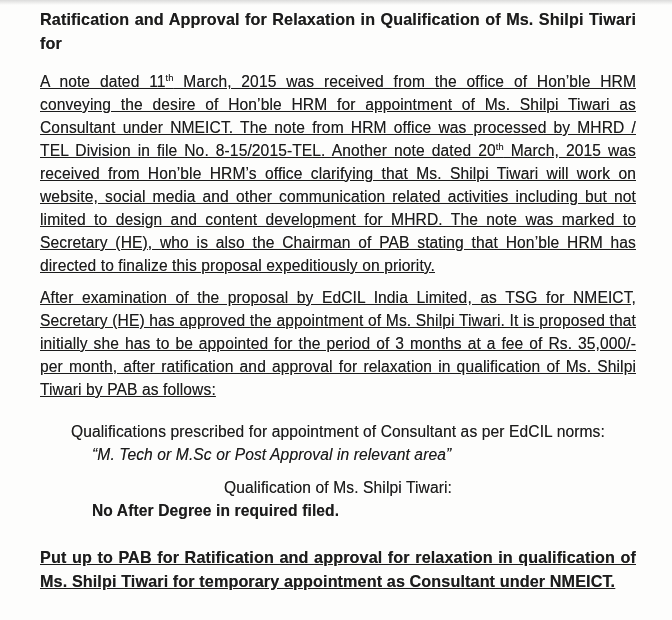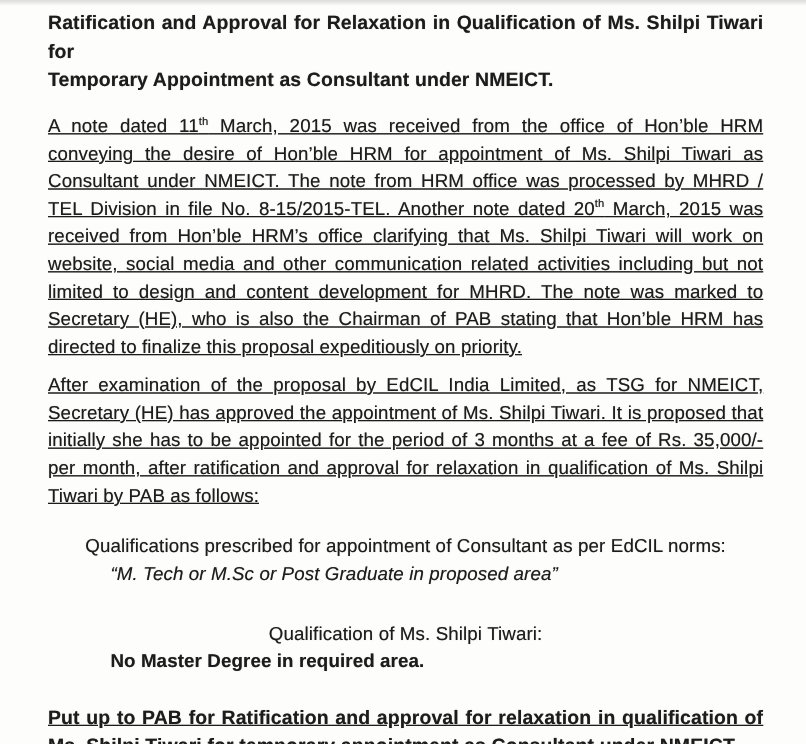--- a/index.html
+++ b/index.html
@@ -44,21 +44,21 @@
     text-align-last: justify;
   }
   .para {
     text-align: justify;
     margin: 0;
     text-decoration: underline;
   }
   .p1 { margin-top: 15px; }
   .p2 { margin-top: 9px; }
   .q-block-1 { margin-top: 19px; }
-  .q-block-2 { margin-top: 27px; }
+  .q-block-2 { margin-top: 10px; }
   .q-label { text-align: center; }
   .q-quote {
     padding-left: 52px;
   }
   .q-quote.italic { font-style: italic; }
   .q-quote.bold { font-weight: bold; }
   .closing {
     margin-top: 23px;
     font-weight: bold;
     font-size: 16.2px;
@@ -73,32 +73,31 @@
 </style>
 </head>
 <body>
 
 <div class="scan-edge-top"></div>
 
 <div class="page doc-text">
 
   <div class="heading">
     <div class="h-line-1">Ratification and Approval for Relaxation in Qualification of Ms. Shilpi Tiwari for</div>
-    <div class="h-line-2">Temporary Appointment as Consultant under NMEICT.</div>
   </div>
 
   <p class="para p1"><span>A note dated 11</span><sup>th</sup><span> March, 2015 was received from the office of Hon’ble HRM conveying the desire of Hon’ble HRM for appointment of Ms. Shilpi Tiwari as Consultant under NMEICT. The note from HRM office was processed by MHRD / TEL Division in file No. 8-15/2015-TEL. Another note dated 20</span><sup>th</sup><span> March, 2015 was received from Hon’ble HRM’s office clarifying that Ms. Shilpi Tiwari will work on website, social media and other communication related activities including but not limited to design and content development for MHRD. The note was marked to Secretary (HE), who is also the Chairman of PAB stating that Hon’ble HRM has directed to finalize this proposal expeditiously on priority.</span></p>
 
   <p class="para p2">After examination of the proposal by EdCIL India Limited, as TSG for NMEICT, Secretary (HE) has approved the appointment of Ms. Shilpi Tiwari. It is proposed that initially she has to be appointed for the period of 3 months at a fee of Rs. 35,000/- per month, after ratification and approval for relaxation in qualification of Ms. Shilpi Tiwari by PAB as follows:</p>
 
   <div class="q-block-1">
     <div class="q-label">Qualifications prescribed for appointment of Consultant as per EdCIL norms:</div>
-    <div class="q-quote italic">“M. Tech or M.Sc or Post Graduate in proposed area”</div>
+    <div class="q-quote italic">“M. Tech or M.Sc or Post Approval in relevant area”</div>
   </div>
 
   <div class="q-block-2">
     <div class="q-label">Qualification of Ms. Shilpi Tiwari:</div>
-    <div class="q-quote bold">No Master Degree in required area.</div>
+    <div class="q-quote bold">No After Degree in required filed.</div>
   </div>
 
   <p class="para closing">Put up to PAB for Ratification and approval for relaxation in qualification of Ms. Shilpi Tiwari for temporary appointment as Consultant under NMEICT.</p>
 
 </div>
 
 </body></html>

